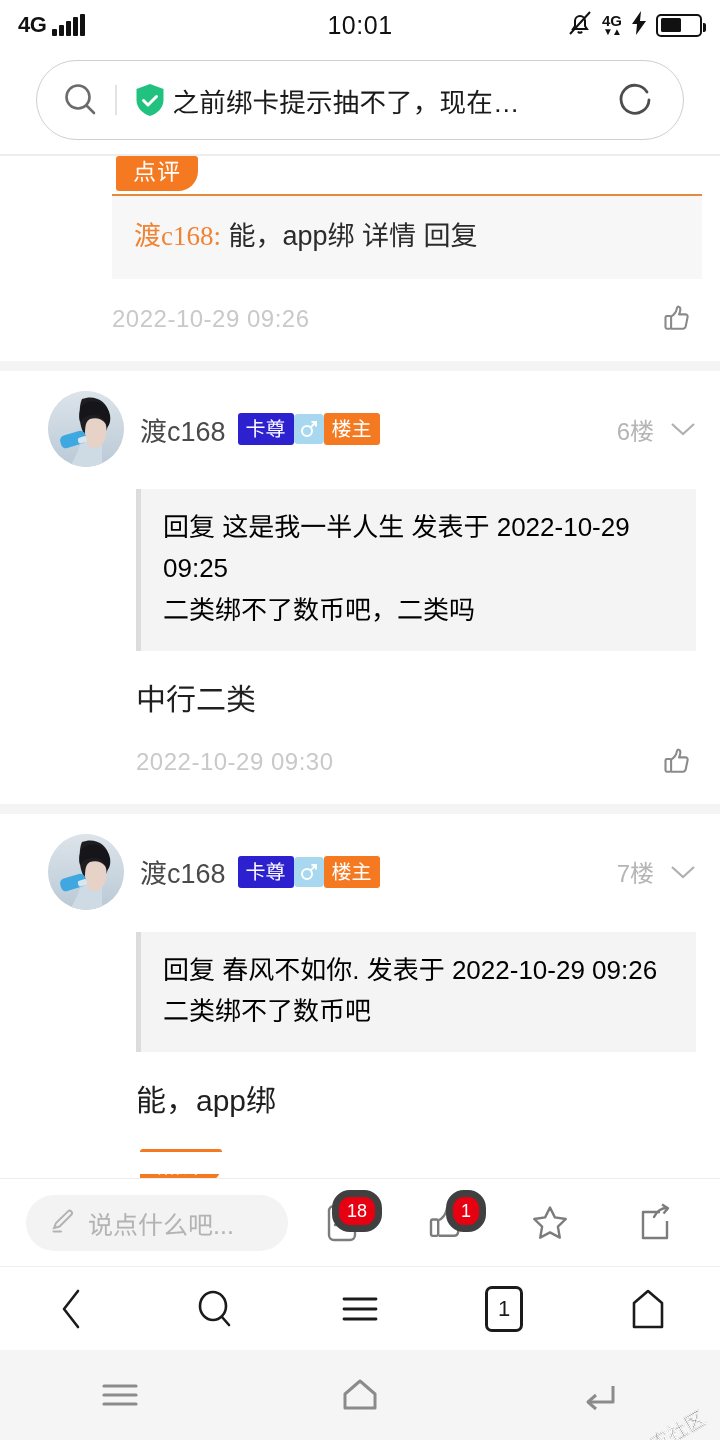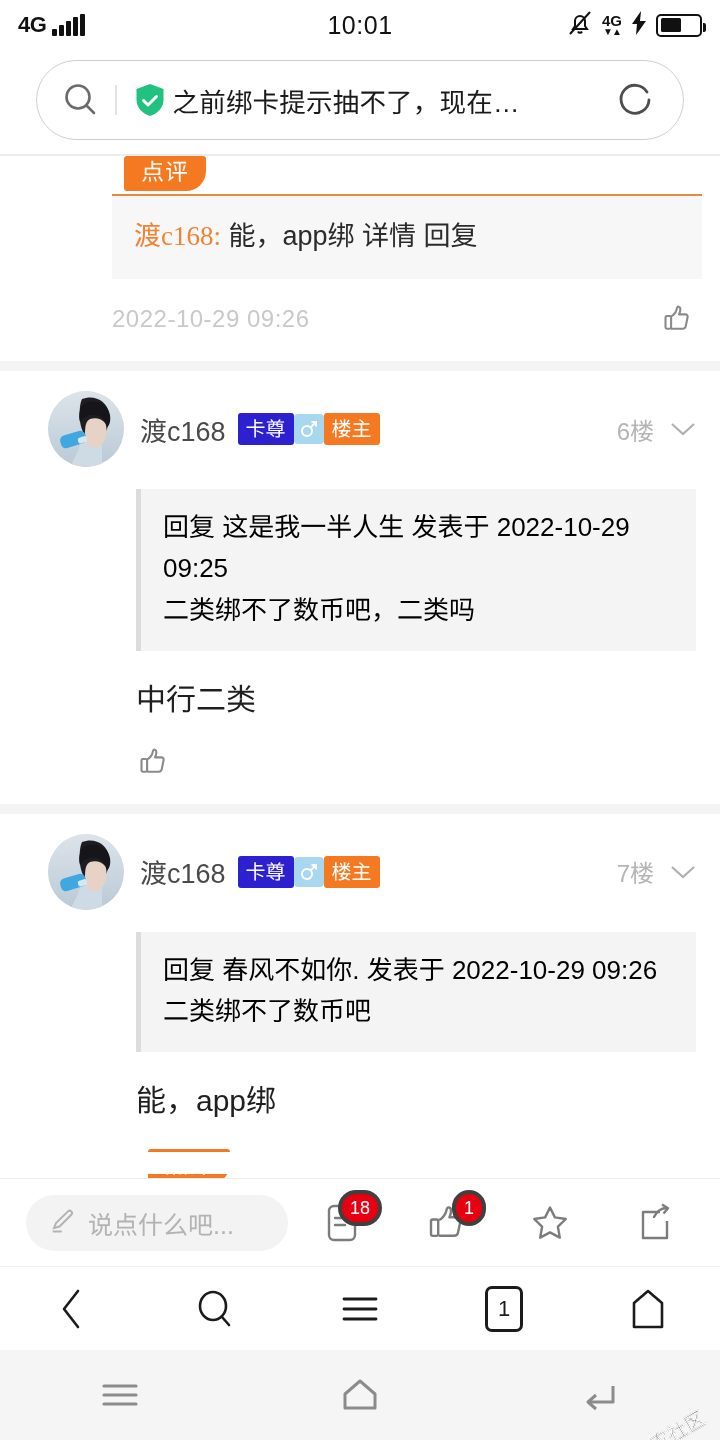--- a/index.html
+++ b/index.html
@@ -66,21 +66,21 @@
 
   
   .content { background:#fff; }
   .divider-gap { height:10px; background:#f4f4f4; }
   .hline { height:1.5px; background:#ededed; }
 
   
   .dianping { padding: 0 0 0 112px; }
   .dp-head { position:relative; height:40px; }
   .dp-tag {
-    position:absolute; left:12px; top:0;
+    position:absolute; left:4px; top:0;
     background:#f47920; color:#fff; font-size:23px;
     padding: 5px 17px 7px 17px;
     border-radius: 3px 3px 20px 3px;
     line-height:1; letter-spacing:1px;
   }
   .dp-rule { position:absolute; left:0; right:18px; bottom:0; height:2px; background:#e38a3c; }
   .dp-body {
     background:#f7f7f7; margin-right:18px;
     padding: 20px 22px 22px 22px;
     font-size: 27px; line-height: 1.55; color:#2b2b2b;
@@ -139,21 +139,21 @@
     width:262px; height:56px; background:#f3f3f3; border-radius:30px;
     display:flex; align-items:center; padding-left:22px; gap:10px;
   }
   .say-text { font-size:25px; color:#b3b3b3; }
   .act-icons { margin-left:auto; display:flex; align-items:center; gap:56px; padding-right:16px;}
   .act { position:relative; width:48px; height:50px; display:flex; align-items:center; justify-content:center;}
   .act-badge {
     position:absolute; top:-8px; right:-16px;
     background:#e60012; color:#fff; border-radius:18px;
     font-size:18px; line-height:1; padding:5px 8px; min-width:26px; text-align:right;
-    border:4px solid #404040;
+    border:7px solid #404040;
   }
 
   
   .browsernav {
     position:absolute; left:0; bottom:90px; width:720px; height:84px;
     background:#fff; border-top:1.5px solid #f0f0f0;
     display:flex; align-items:center; justify-content:space-around;
   }
   .bn-item { width:90px; height:60px; display:flex; align-items:center; justify-content:center; position:relative;}
   .tabcount {
@@ -319,20 +319,21 @@
 
       <div class="quote">
         <div>回复 这是我一半人生 发表于 2022-10-29</div>
         <div>09:25</div>
         <div>二类绑不了数币吧，二类吗</div>
       </div>
 
       <div class="post-text">中行二类</div>
 
       <div class="post-meta">
+        <span class="post-time">2022-10-29 09:30</span>
         <span class="thumb-icon">
           <svg width="36" height="36" viewBox="0 0 36 36">
             <path d="M11 15.5c2.5-1 5.2-4.5 5.7-7.4.3-1.8 1-2.6 2-2.4 1.2.2 1.8 1.5 1.6 3.4-.2 1.6-.7 3-1.3 4.3h6.3c1.6 0 2.6 1.2 2.3 2.7l-1.9 9.3c-.3 1.4-1.4 2.3-2.8 2.3H11" fill="none" stroke="#8a8a8a" stroke-width="2.1" stroke-linejoin="round"></path>
             <rect x="5.5" y="15" width="5.6" height="12.7" rx="1.4" fill="none" stroke="#8a8a8a" stroke-width="2.1"></rect>
           </svg>
         </span>
       </div>
     </div>
 
     <div class="divider-gap"></div>

